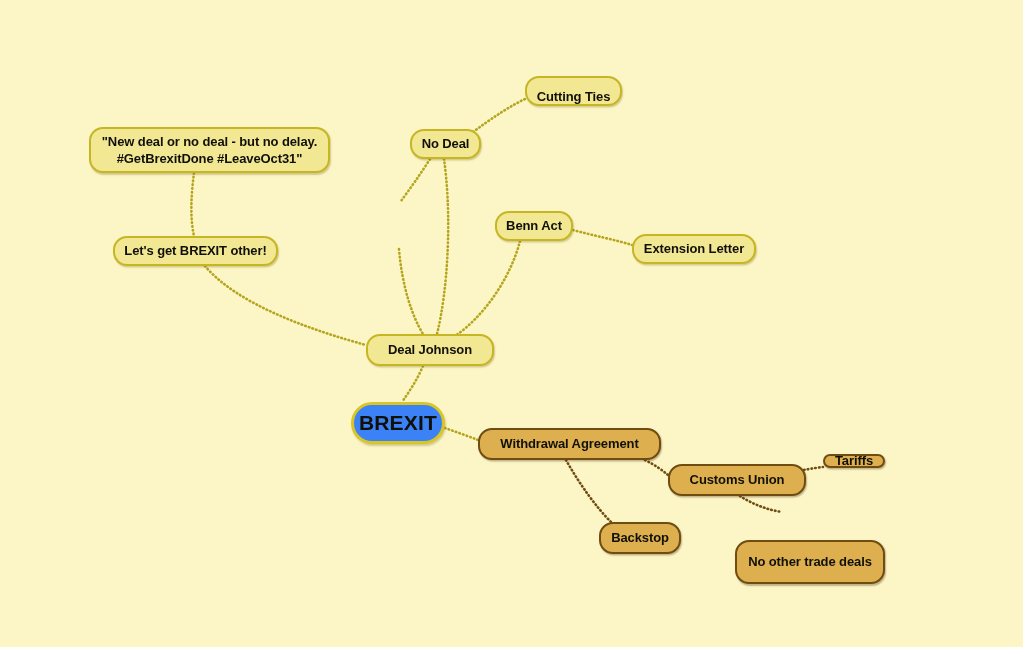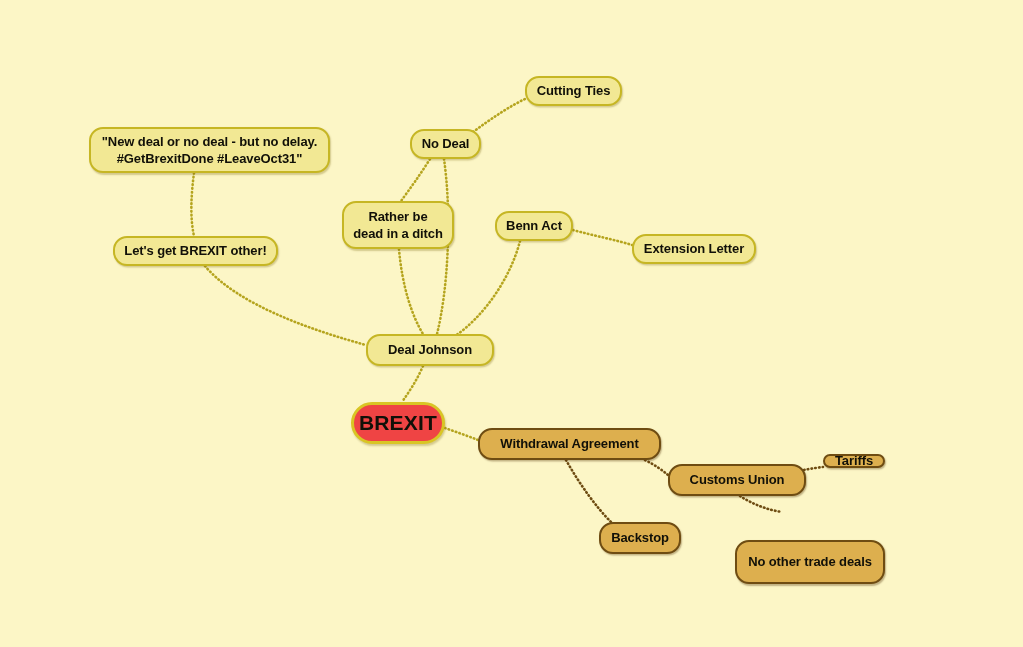--- a/index.html
+++ b/index.html
@@ -53,21 +53,21 @@
     background: #DDAF4E;
     border-color: #6E4C12;
     border-width: 2px;
     box-shadow: 1px 1.5px 1.5px rgba(80,50,5,0.35);
     font-weight: bold;
     font-size: 13px;
     border-radius: 14px;
   }
   
   .node.root {
-    background: #ef4444;
+    background: #3b82f6;
     border-color: #D9C524;
     border-width: 3px;
     box-shadow: 1px 2px 2px rgba(120,100,10,0.30);
     font-weight: bold;
     font-size: 21px;
     border-radius: 22px;
     letter-spacing: 0.2px;
   }
   .node.two-line { line-height: 1.32; }
 </style>
@@ -90,23 +90,21 @@
       <path d="M 645,460 C 655,465 662,470 668,475" fill="none" stroke="#6E4C12" stroke-width="2.6" stroke-linecap="round" stroke-dasharray="0.6 3.2"></path>
       <path d="M 789,473 C 803,470 814,468 823,467" fill="none" stroke="#6E4C12" stroke-width="2.6" stroke-linecap="round" stroke-dasharray="0.6 3.2"></path>
       <path d="M 740,496 C 752,504 768,510 782,512" fill="none" stroke="#6E4C12" stroke-width="2.6" stroke-linecap="round" stroke-dasharray="0.6 3.2"></path>
     </svg>
 <div class="node root" style="left: 351px; top: 402px; width: 94px; height: 42px;"><span>BREXIT</span></div>
     <div class="node light" style="left: 366px; top: 334px; width: 128px; height: 32px;"><span>Deal Johnson</span></div>
     <div class="node light two-line" style="left: 89px; top: 127px; width: 241px; height: 46px;"><span>"New deal or no deal - but no delay.
 #GetBrexitDone #LeaveOct31"</span></div>
     <div class="node light" style="left: 113px; top: 236px; width: 165px; height: 30px;"><span>Let's get BREXIT other!</span></div>
     <div class="node light" style="left: 410px; top: 129px; width: 71px; height: 30px;"><span>No Deal</span></div>
-    <div class="node light" style="left: 525px; top: 76px; width: 97px; height: 30px;"><span>Cutting Ties</span></div>
-    <div class="node light two-line" style="left: 342px; top: 201px; width: 112px; height: 48px;"><span>Rather be
-dead in a ditch</span></div>
+    <div class="node light" style="left: 525px; top: 76px; width: 97px; height: 30px; align-items: flex-end;"><span>Cutting Ties</span></div>
     <div class="node light" style="left: 495px; top: 211px; width: 78px; height: 30px;"><span>Benn Act</span></div>
     <div class="node tan" style="left: 478px; top: 428px; width: 183px; height: 32px;"><span>Withdrawal Agreement</span></div>
     <div class="node light" style="left: 632px; top: 234px; width: 124px; height: 30px;"><span>Extension Letter</span></div>
     <div class="node tan" style="left: 599px; top: 522px; width: 82px; height: 32px; align-items: center;"><span>Backstop</span></div>
     <div class="node tan" style="left: 668px; top: 464px; width: 138px; height: 32px;"><span>Customs Union</span></div>
     <div class="node tan" style="left: 823px; top: 454px; width: 62px; height: 14px;"><span>Tariffs</span></div>
     <div class="node tan" style="left: 735px; top: 540px; width: 150px; height: 44px;"><span>No other trade deals</span></div>
   </div>
 
 </body></html>

